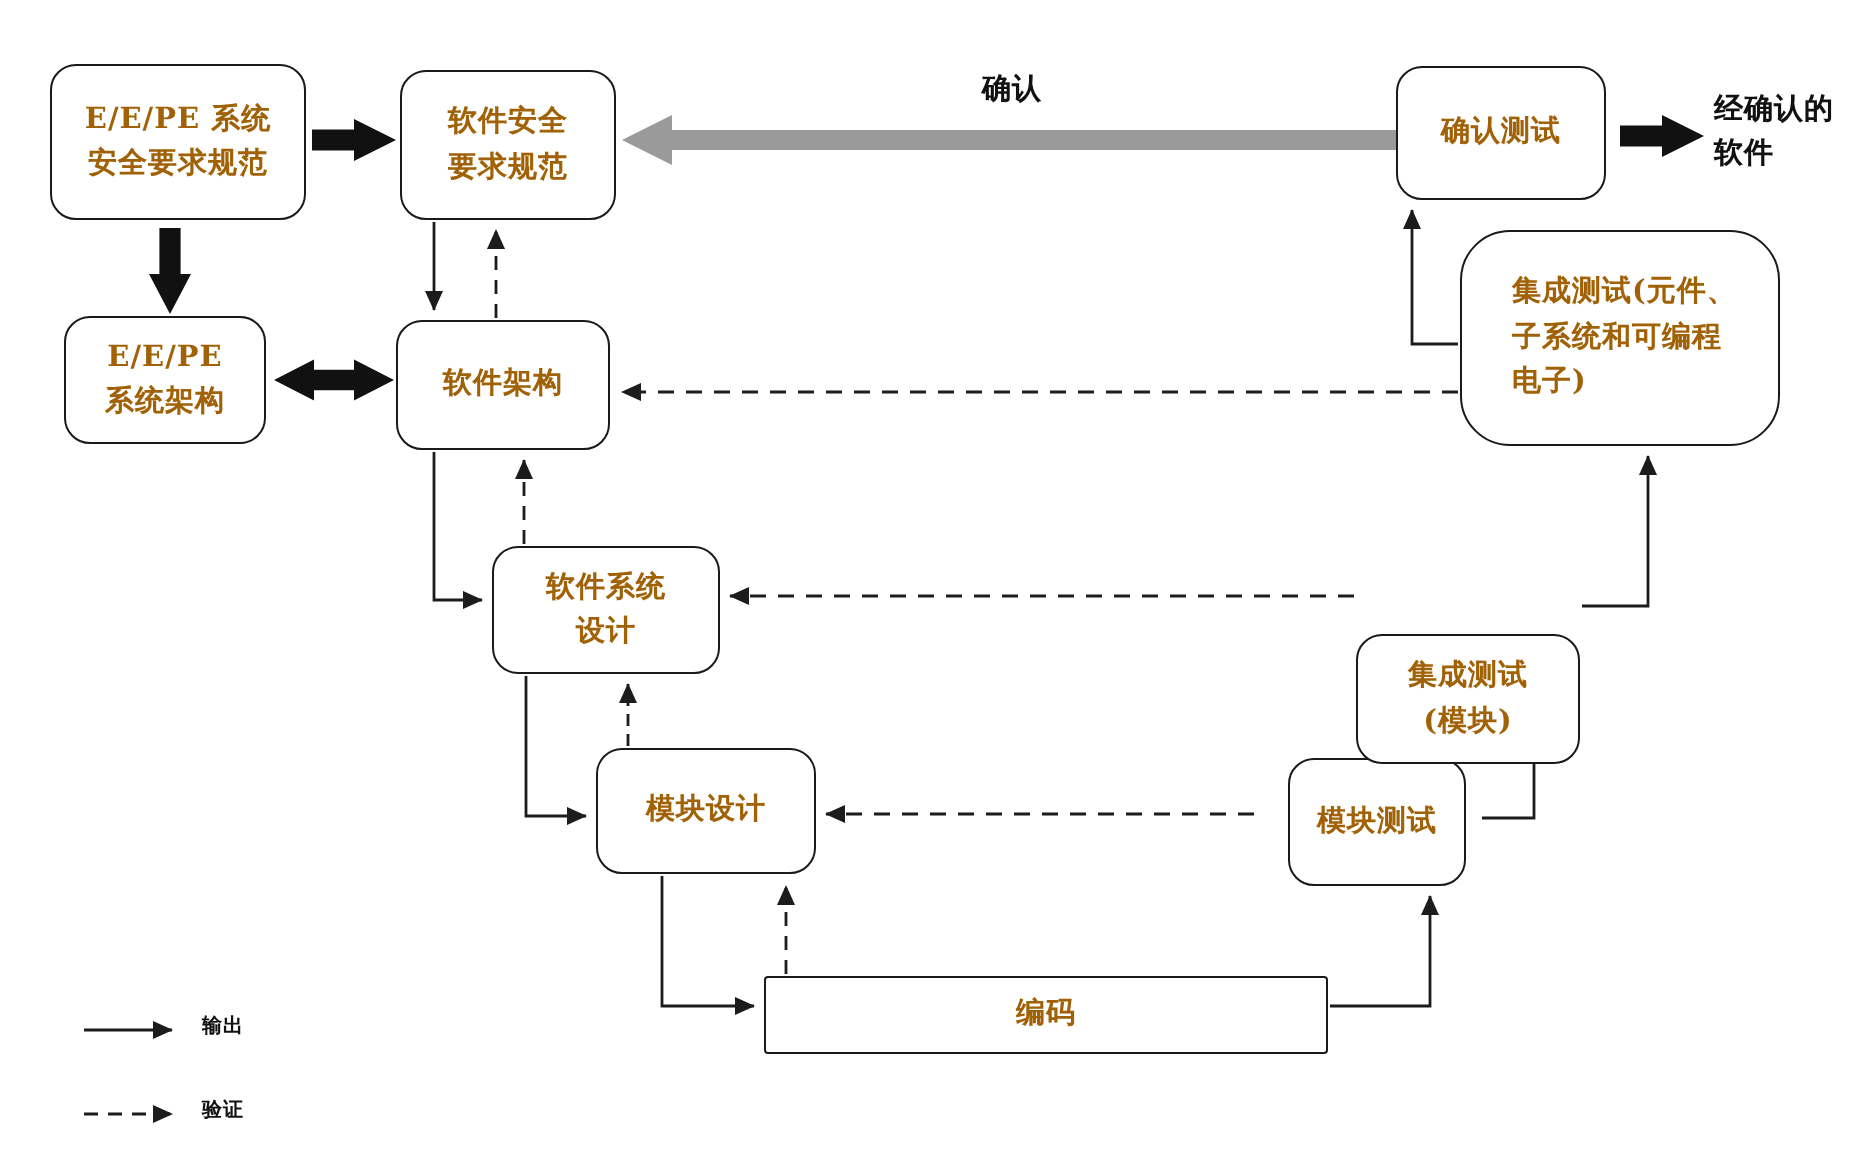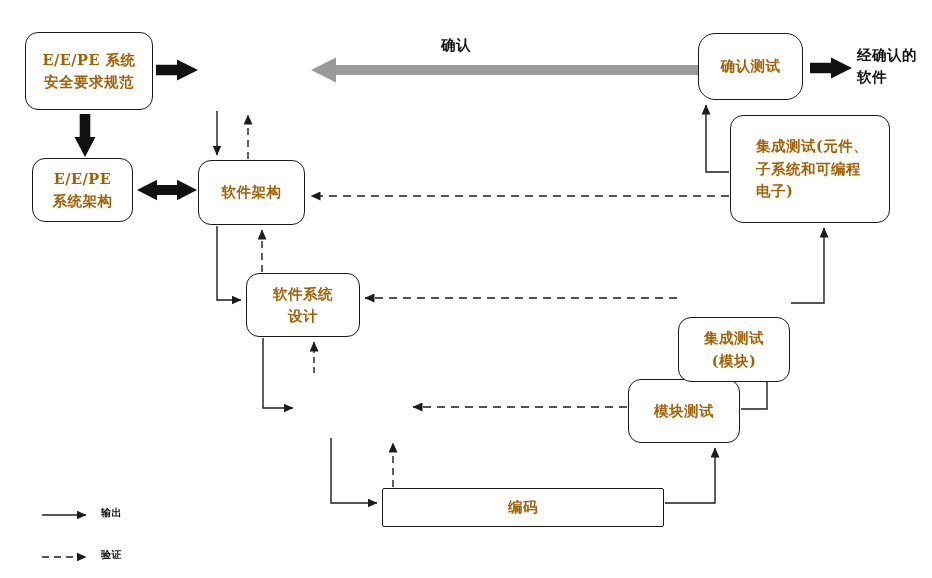--- a/index.html
+++ b/index.html
@@ -25,20 +25,21 @@
     font-weight:600;
     line-height:1.55;
     color:#a16207;
     white-space:pre-line;
     letter-spacing:0.5px;
   }
   .box.left-text{
     justify-content:flex-start;
     text-align:left;
     padding-left:25px;
+    border-radius:25px;
   }
   .floating-label{
     position:absolute;
     font-size:14.5px;
     font-weight:600;
     color:#111111;
     white-space:pre-line;
     line-height:1.5;
     letter-spacing:0.5px;
   }
@@ -86,44 +87,47 @@
     <polygon points="137,190 157,179.8 157,184.9 177,184.9 177,179.8 197,190 177,200.2 177,195.1 157,195.1 157,200.2" fill="#111111"></polygon>
     <polygon points="852,68 831,57.5 831,62.8 810,62.8 810,73.2 831,73.2 831,78.5" fill="#111111"></polygon>
 
     <path d="M42,515 H86" fill="none" stroke="#1c1c1c" stroke-width="1.4" marker-end="url(#ah)"></path>
     <path d="M42,557 H86" fill="none" stroke="#1c1c1c" stroke-width="1.4" stroke-dasharray="7,5" marker-end="url(#ah)"></path>
   </svg>
 
   <div class="box" style="left:25px;top:32px;width:128px;height:78px;">E/E/PE 系统
 安全要求规范</div>
 
+  <div class="box" style="left:200px;top:35px;width:108px;height:75px;">软件安全
+要求规范</div>
 
   <div class="box" style="left:32px;top:158px;width:101px;height:64px;text-align:center;">E/E/PE
 系统架构</div>
 
   <div class="box" style="left:198px;top:160px;width:107px;height:65px;">软件架构</div>
 
   <div class="box" style="left:246px;top:273px;width:114px;height:64px;">软件系统
 设计</div>
 
+  <div class="box" style="left:298px;top:374px;width:110px;height:63px;">模块设计</div>
 
   <div class="box" style="left:382px;top:488px;width:282px;height:39px;border-radius:2px;">编码</div>
 
-  <div class="box" style="left:628px;top:379px;width:112px;height:64px;">模块测试</div>
+  <div class="box" style="left:644px;top:379px;width:89px;height:64px;">模块测试</div>
 
   <div class="box" style="left:678px;top:273px;width:112px;height:65px;margin-top:44px;">集成测试
 (模块)</div>
 
   <div class="box left-text" style="left:730px;top:115px;width:160px;height:108px;">集成测试(元件、
 子系统和可编程
 电子)</div>
 
-  <div class="box" style="left:698px;top:33px;width:105px;height:67px;border-radius:17px;">确认测试</div>
+  <div class="box" style="left:698px;top:33px;width:105px;height:67px;">确认测试</div>
 
-  <div class="floating-label" style="left:441px;top:34px;width:80px;text-align:left;">确认</div>
+  <div class="floating-label" style="left:441px;top:34px;width:80px;text-align:right;">确认</div>
 
   <div class="floating-label" style="left:857px;top:44px;">经确认的
 软件</div>
 
   <div class="legend-label" style="left:101px;top:506px;">输出</div>
 
   <div class="legend-label" style="left:101px;top:548px;">验证</div>
 
 </div>
 

